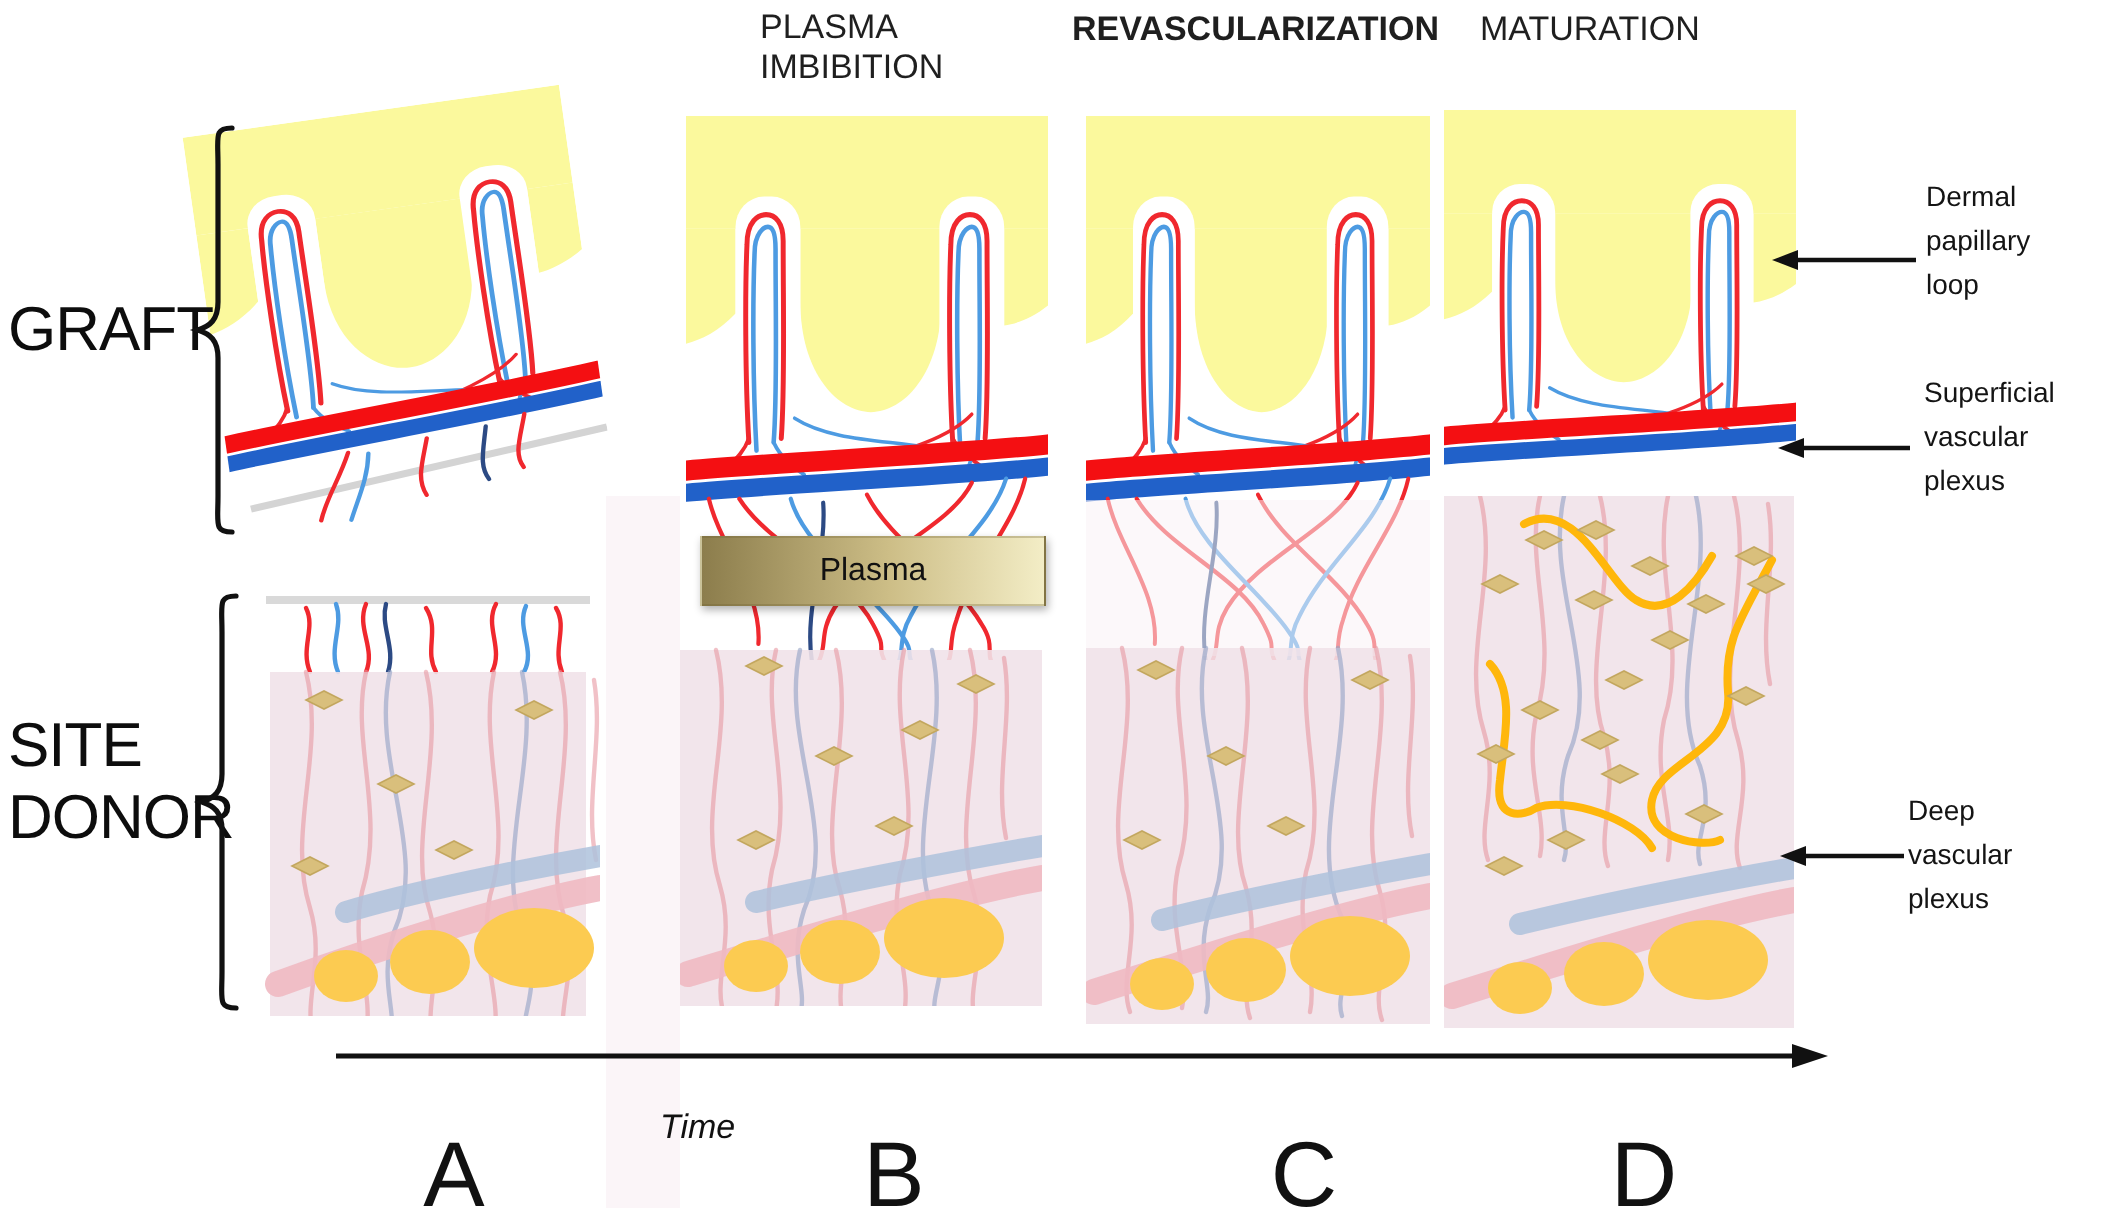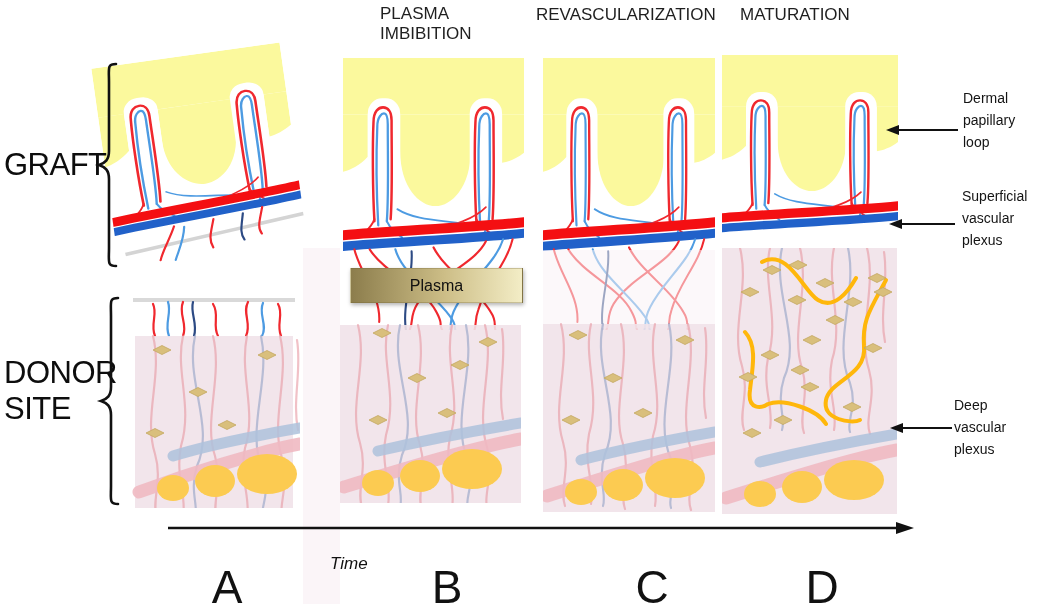--- a/index.html
+++ b/index.html
@@ -338,31 +338,31 @@
     </div>
 
   <div class="abs plasma-box" id="plasma-box" style="left: 350px; top: 268px; width: 171px; height: 33px; background: linear-gradient(90deg, rgb(140, 125, 76) 0%, rgb(205, 190, 135) 55%, rgb(243, 237, 198) 100%);">
     <span>Plasma</span>
   </div>
 
   <div class="abs stage-title" style="left:380px;top:4px;">
     <div>PLASMA</div>
     <div>IMBIBITION</div>
   </div>
-  <div class="abs stage-title" style="left:536px;top:5px;"><span>REVASCULARIZATION</span></div>
+  <div class="abs stage-title" style="left:536px;top:5px;font-weight:bold;"><span>REVASCULARIZATION</span></div>
   <div class="abs stage-title" style="left:740px;top:5px;"><span>MATURATION</span></div>
 
   <div class="abs side-label" style="left:4px;top:147px;">GRAFT</div>
   <svg class="abs" style="left:94px;top:62px;" width="26" height="206" viewBox="0 0 26 206">
     <path d="M22,2 C13,2 15,6 15,20 L15,89 C15,98 11,101 5,103 C11,105 15,108 15,117 L15,186 C15,200 13,204 22,204" fill="none" stroke="#111" stroke-width="2.6" stroke-linecap="round"></path>
   </svg>
 
   <div class="abs side-label" style="left:4px;top:355px;">
+    <div>SITE</div>
     <div>DONOR</div>
-    <div>SITE</div>
   </div>
   <svg class="abs" style="left:96px;top:296px;" width="26" height="210" viewBox="0 0 26 210">
     <path d="M22,2 C13,2 15,6 15,20 L15,91 C15,100 11,103 5,105 C11,107 15,110 15,119 L15,190 C15,204 13,208 22,208" fill="none" stroke="#111" stroke-width="2.6" stroke-linecap="round"></path>
   </svg>
 
   <div class="abs annotation" style="left:963px;top:87px;">
     <div>Dermal</div>
     <div>papillary</div>
     <div>loop</div>
   </div>

